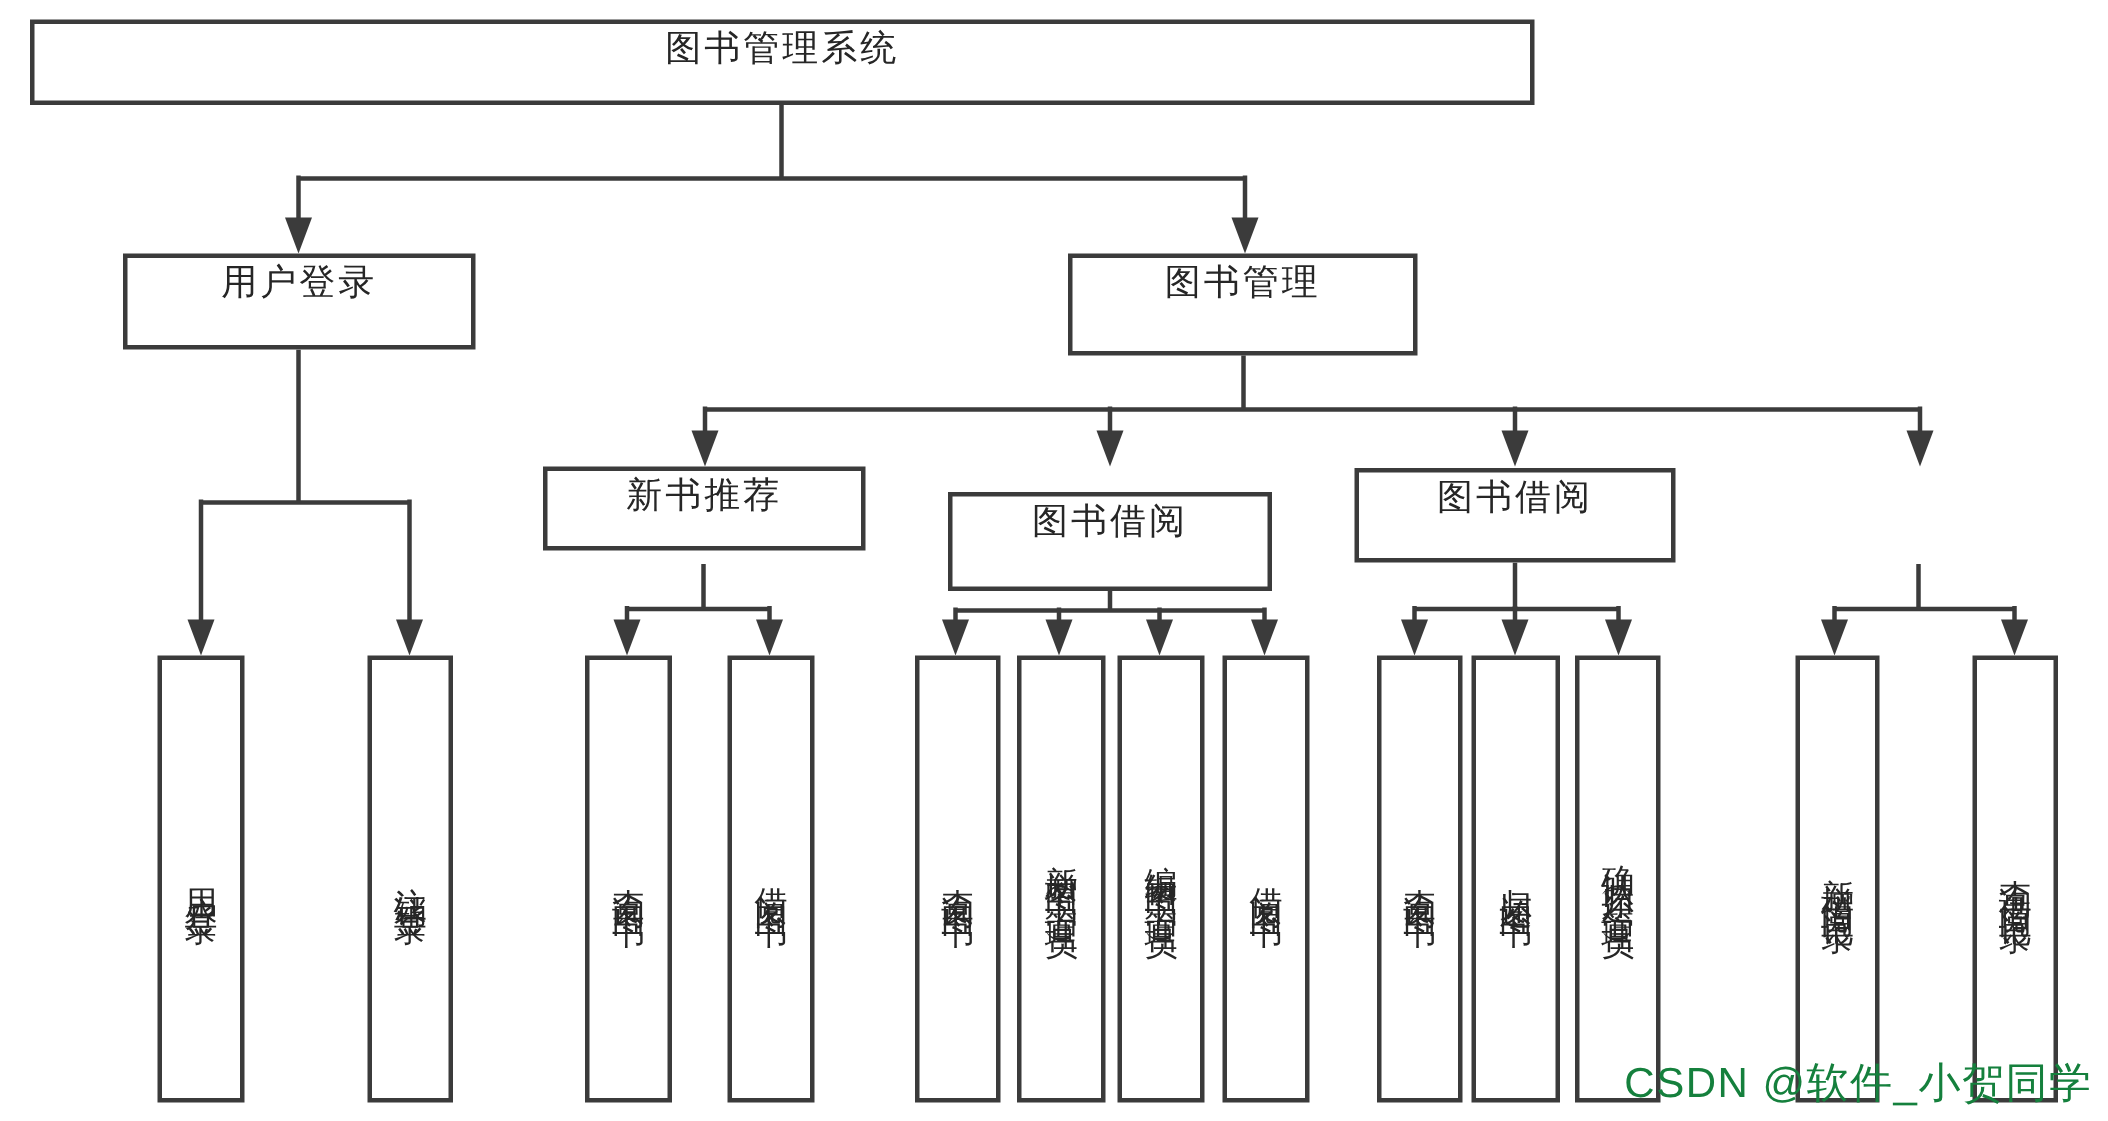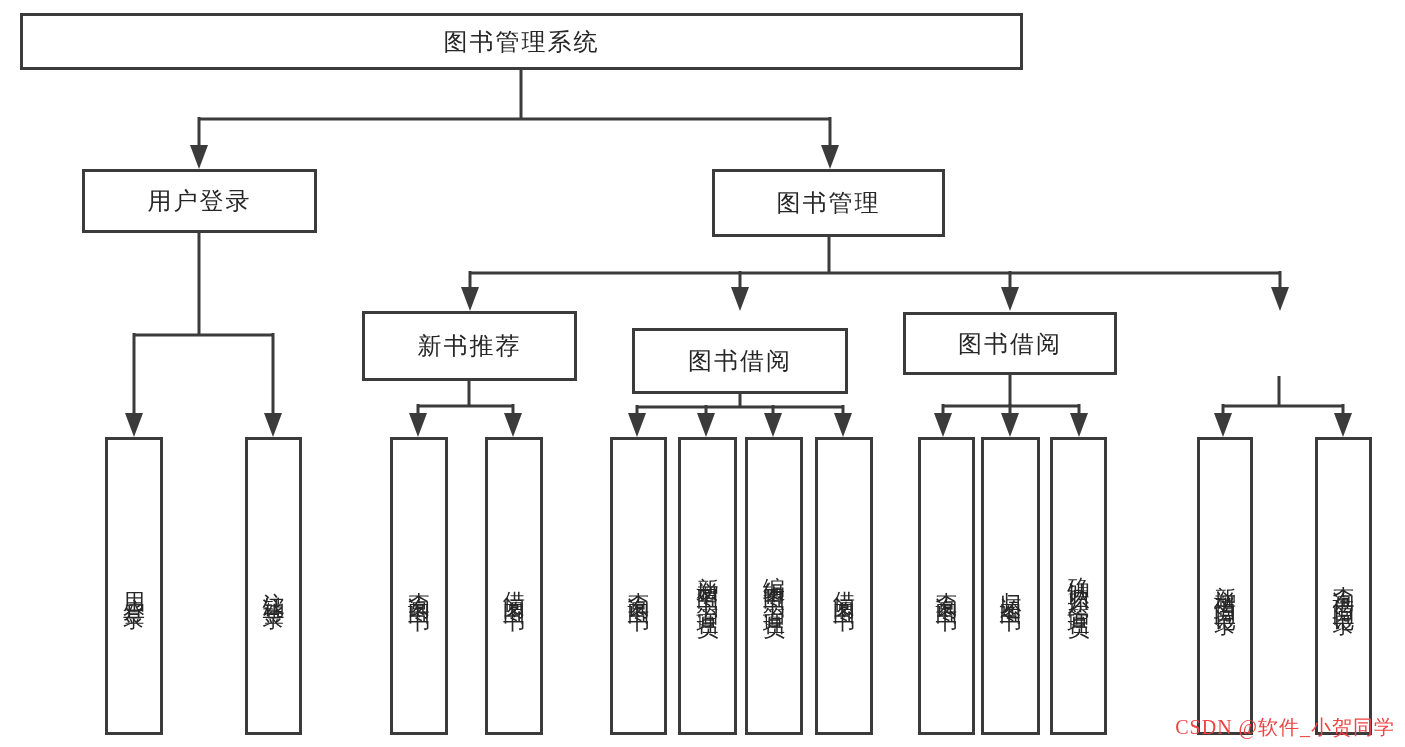--- a/index.html
+++ b/index.html
@@ -9,21 +9,21 @@
     background:#ffffff;
     font-family:"Liberation Sans","DejaVu Sans",sans-serif;
     overflow:hidden;
   }
   #wires{position:absolute;left:0;top:0;z-index:1;}
   .node{
     position:absolute;
     box-sizing:border-box;
     border:3px solid #3b3b3b;
     background:#ffffff;
-    display:flex;align-items:center;justify-content:center;
+    display:flex;align-items:flex-start;justify-content:center;
     color:#262626;
     font-size:24px;
     letter-spacing:2px;
     z-index:2;
     white-space:nowrap;
   }
   .nodev{
     position:absolute;
     box-sizing:border-box;
     border:3px solid #3b3b3b;
@@ -37,26 +37,25 @@
     transform:translate(-50%,-50%);
     writing-mode:vertical-rl;
     text-orientation:mixed;
     font-size:22px;
     letter-spacing:6px;
     white-space:nowrap;
   }
   #watermark{
     position:absolute;
     right:10px;bottom:6px;
-    font-size:20px;
-    color:#ef4444;
+    font-size:28px;
+    color:#15803d;
     letter-spacing:1px;
     z-index:5;
     white-space:nowrap;
-    font-family:Liberation Serif, serif;
   }
 </style>
 </head>
 <body>
 
 <div id="stage">
 
   <svg id="wires" width="1405" height="747" viewBox="0 0 1405 747">
     <g stroke="#3b3b3b" stroke-width="3" fill="none">
 
@@ -127,21 +126,21 @@
     <span>图书管理系统</span>
   </div>
 
   <div class="node" style="left:82px;top:169px;width:235px;height:64px">
     <span>用户登录</span>
   </div>
   <div class="node" style="left:712px;top:169px;width:233px;height:68px">
     <span>图书管理</span>
   </div>
 
-  <div class="node" style="left:362px;top:311px;width:215px;height:70px">
+  <div class="node" style="left:362px;top:311px;width:215px;height:56px">
     <span>新书推荐</span>
   </div>
   <div class="node" style="left:632px;top:328px;width:216px;height:66px">
     <span>图书借阅</span>
   </div>
   <div class="node" style="left:903px;top:312px;width:214px;height:63px">
     <span>图书借阅</span>
   </div>
 
   <div class="nodev" style="left:105px;top:437px;width:58px;height:298px">

